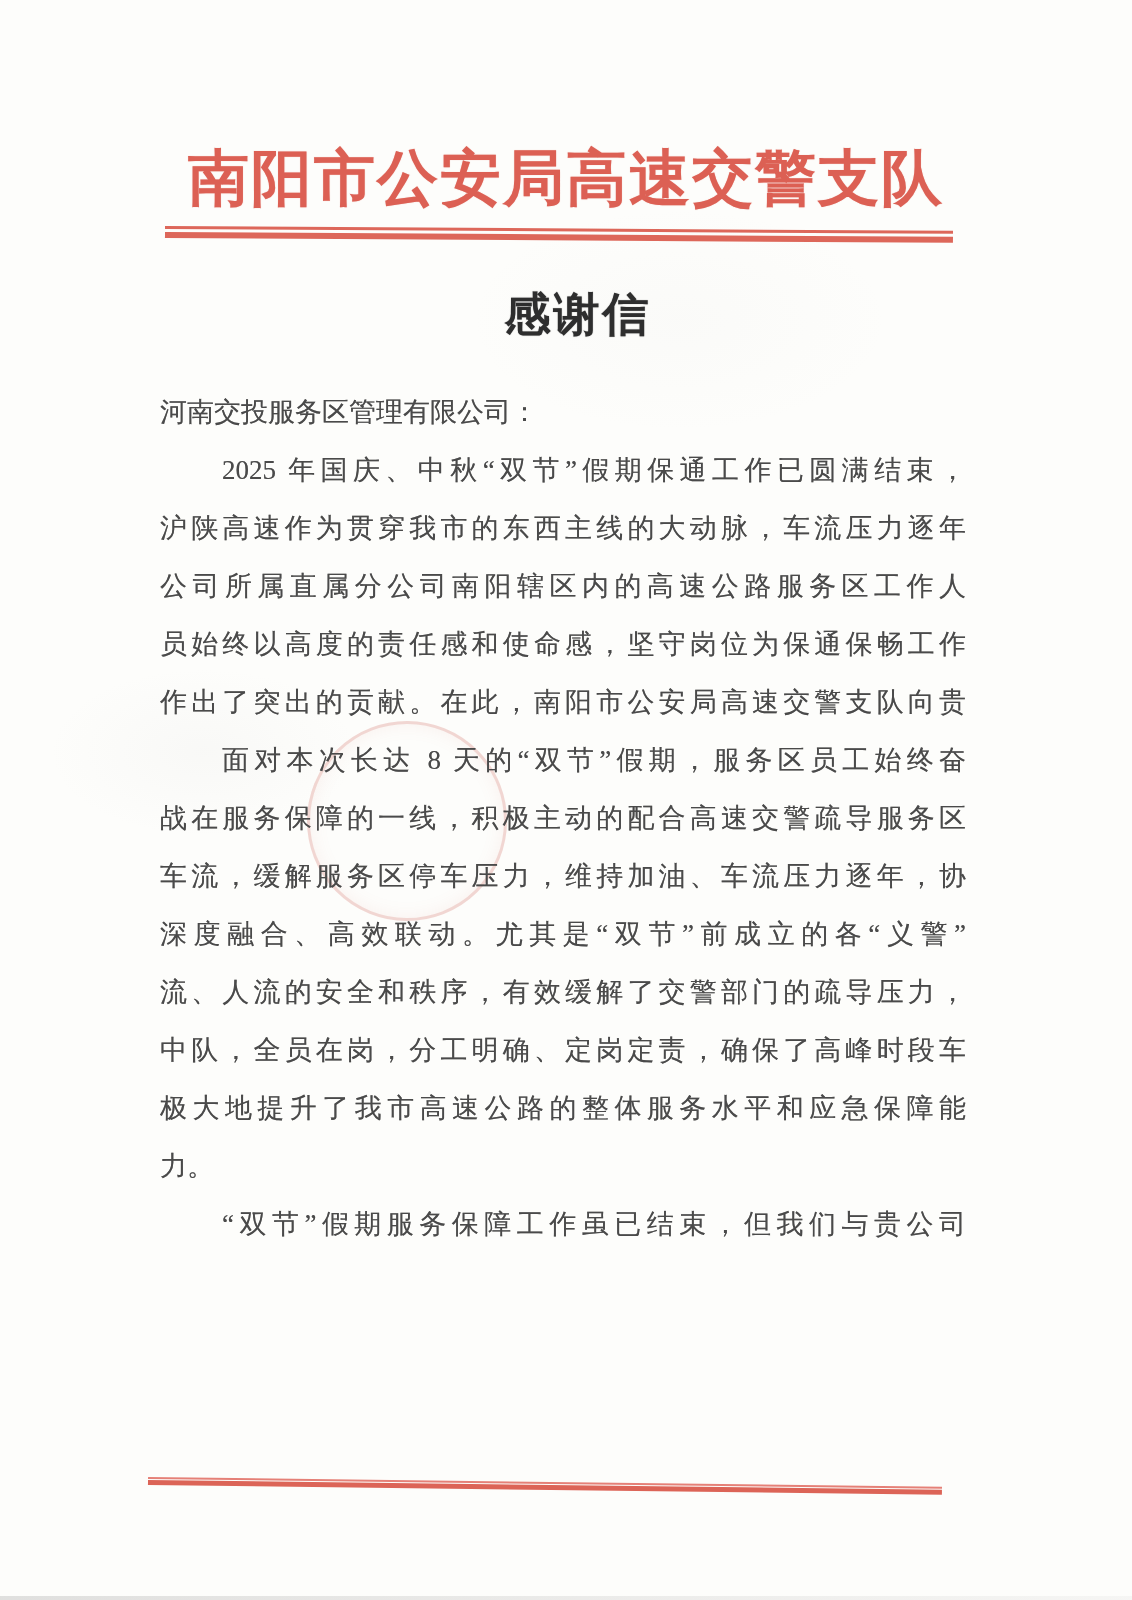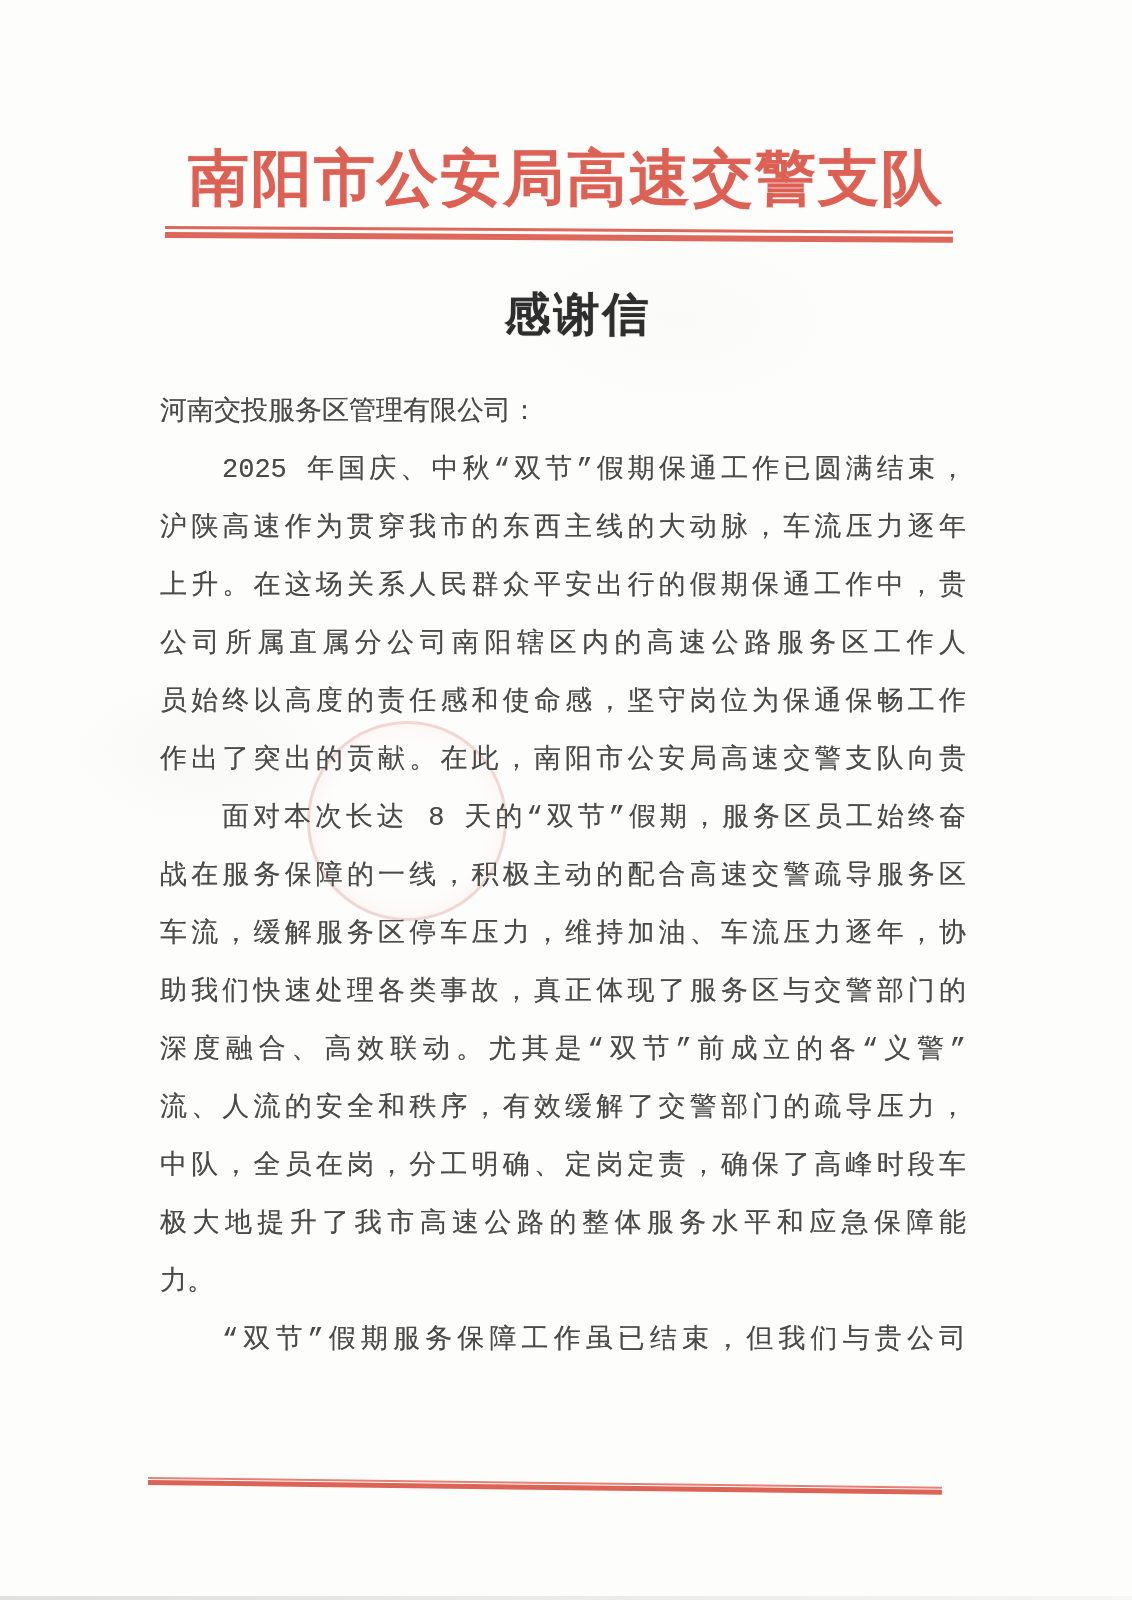--- a/index.html
+++ b/index.html
@@ -35,21 +35,20 @@
     letter-spacing:3px;
     color:#2e2e2e;
     text-shadow:0 0 1px rgba(40,40,40,0.6);
     white-space:nowrap;
   }
   .letter-body{
     position:absolute;left:160px;top:383px;width:806px;
     font-size:27px;
     color:#4a4a4a;
     text-shadow:0 0 0.6px rgba(74,74,74,0.55);
-    font-family:Liberation Mono, monospace;
   }
   .line{
     height:58px;line-height:58px;
     text-align:left;
   }
   .line.justify{
     text-align:justify;
     text-align-last:justify;
     text-justify:inter-character;
   }
@@ -85,28 +84,26 @@
   </div>
 
   <div class="seal-watermark"></div>
 
   <h1 class="letter-title">感谢信</h1>
 
   <div class="letter-body">
       <div class="line">河南交投服务区管理有限公司：</div>
       <div class="line justify indent">2025 年国庆、中秋“双节”假期保通工作已圆满结束，</div>
       <div class="line justify">沪陕高速作为贯穿我市的东西主线的大动脉，车流压力逐年</div>
-      <div class="line justify">上升。在这场关系人民群众平安出行的假期保通工作中，贵</div>
       <div class="line justify">公司所属直属分公司南阳辖区内的高速公路服务区工作人</div>
       <div class="line justify">员始终以高度的责任感和使命感，坚守岗位为保通保畅工作</div>
       <div class="line justify">作出了突出的贡献。在此，南阳市公安局高速交警支队向贵</div>
       <div class="line justify indent">面对本次长达 8 天的“双节”假期，服务区员工始终奋</div>
       <div class="line justify">战在服务保障的一线，积极主动的配合高速交警疏导服务区</div>
       <div class="line justify">车流，缓解服务区停车压力，维持加油、车流压力逐年，协</div>
-      <div class="line justify">助我们快速处理各类事故，真正体现了服务区与交警部门的</div>
       <div class="line justify">深度融合、高效联动。尤其是“双节”前成立的各“义警”</div>
       <div class="line justify">流、人流的安全和秩序，有效缓解了交警部门的疏导压力，</div>
       <div class="line justify">中队，全员在岗，分工明确、定岗定责，确保了高峰时段车</div>
       <div class="line justify">极大地提升了我市高速公路的整体服务水平和应急保障能</div>
       <div class="line">力。</div>
       <div class="line justify indent">“双节”假期服务保障工作虽已结束，但我们与贵公司</div>
     </div>
 
   <div class="foot-rule">
     <div class="thin"></div>

